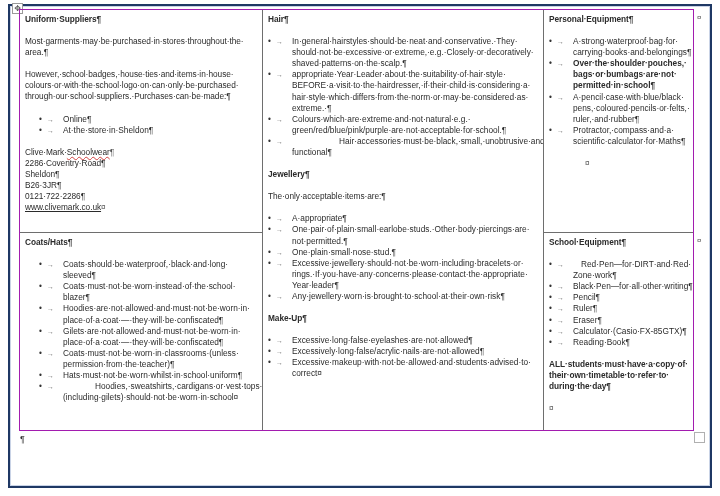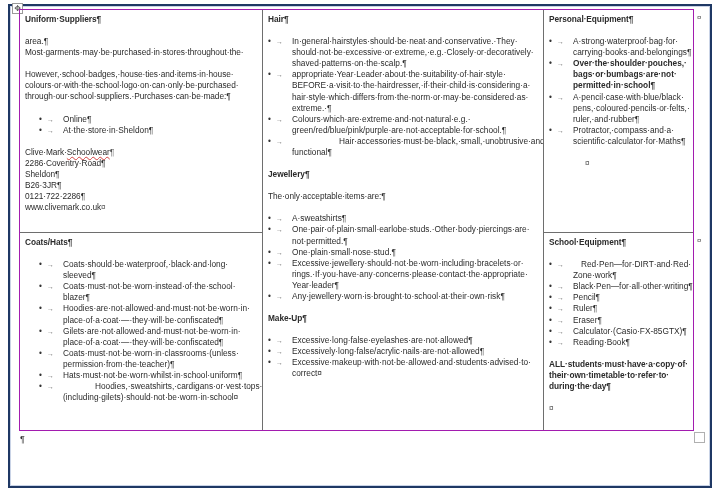--- a/index.html
+++ b/index.html
@@ -41,39 +41,39 @@
   .h { font-weight: bold; }
   .gap { height: 11px; }
   .li { position: relative; padding-left: 24px; font-size: 8.3px; line-height: 11.1px; }
   .li .bul { position: absolute; left: 0; top: 0; font-size: 8.3px; color: #333; }
   .li .arr { position: absolute; left: 8px; top: 0; font-size: 7px; color: #777; }
   .li-indent { padding-left: 38px; }
   .li-indent .bul { left: 14px; }
   .li-indent .arr { left: 22px; }
   .pm { color: #555; }
   .bold { font-weight: bold; }
-  .u-link { color: #2b2b2b; }
+  .u-link { text-decoration: underline; color: #2b2b2b; }
   .sq-red { text-decoration: underline wavy #d04040; text-decoration-thickness: 1px; }
   .eor { position: absolute; left: 697px; font-size: 8px; color: #555; }
   .after-para { position: absolute; left: 20px; top: 434px; font-size: 9px; color: #333; }
 </style>
 </head>
 <body>
 
 <div class="page-frame"></div>
 <div class="move-handle">✥</div>
 
 <div class="doc-table">
 
   <div class="col col-left">
     <div class="cell cell-top">
       <div class="t h">Uniform·Suppliers¶</div>
       <div class="gap"></div>
+      <div class="t">Most·garments·may·be·purchased·in·stores·throughout·the·</div>
       <div class="t">area.¶</div>
-      <div class="t">Most·garments·may·be·purchased·in·stores·throughout·the·</div>
       <div class="gap"></div>
       <div class="t">However,·school·badges,·house·ties·and·items·in·house·</div>
       <div class="t">colours·or·with·the·school·logo·on·can·only·be·purchased·</div>
       <div class="t">through·our·school·suppliers.·Purchases·can·be·made:¶</div>
       <div class="gap"></div>
       <div class="li li-indent">
         <span class="bul">•</span>
         <span class="arr">→</span>
         <span>Online¶</span>
       </div>
@@ -175,21 +175,21 @@
         </div>
       <div class="gap"></div>
       <div class="t h">Jewellery¶</div>
       <div class="gap"></div>
       <div class="t">The·only·acceptable·items·are:¶</div>
       <div class="gap"></div>
       <div id="jewellery-list">
           <div class="li">
             <span class="bul">•</span>
             <span class="arr">→</span>
-            <div style="white-space: nowrap;">A·sweatshirts¶</div>
+            <div style="white-space: nowrap;">A·appropriate¶</div>
           </div>
           <div class="li">
             <span class="bul">•</span>
             <span class="arr">→</span>
             <div style="white-space: nowrap;">One·pair·of·plain·small·earlobe·studs.·Other·body·piercings·are·</div>
             <div style="white-space: nowrap;">not·permitted.¶</div>
           </div>
           <div class="li">
             <span class="bul">•</span>
             <span class="arr">→</span>

